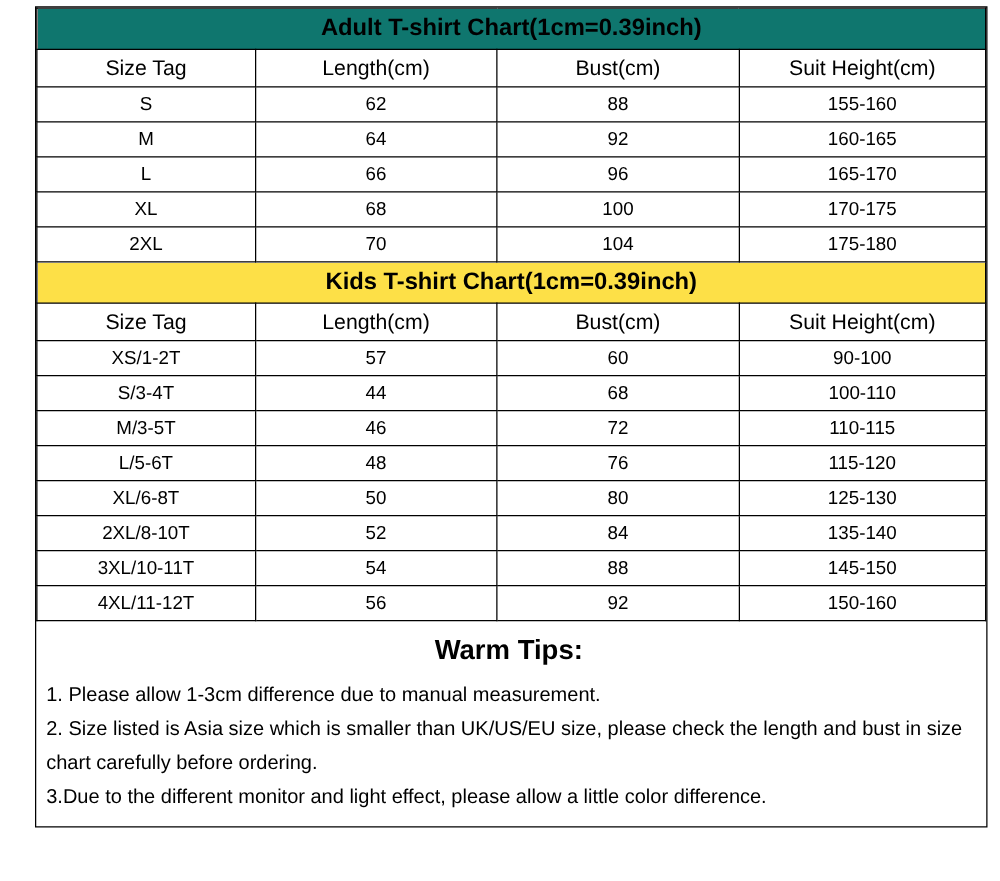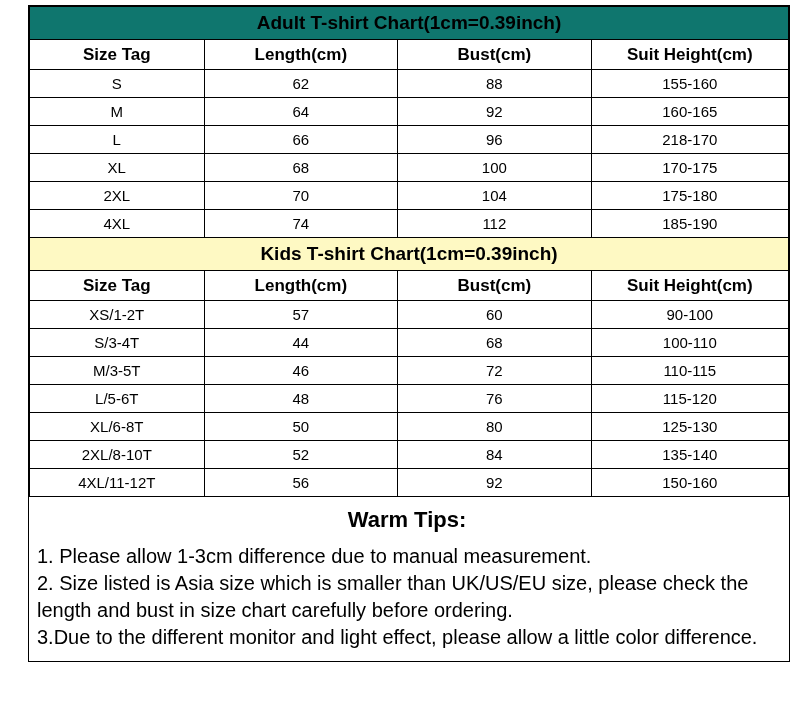--- a/index.html
+++ b/index.html
@@ -35,40 +35,40 @@
     overflow: hidden;
     white-space: nowrap;
   }
   td.band {
     height: 32px;
     font-weight: bold;
     font-size: 19px;
   }
   td.colhead {
     height: 29px;
-    font-weight: bold;
+    font-weight: normal;
     font-size: 17px;
     margin-top: 24px;
   }
   td.cell {
     height: 27px;
     font-size: 15px;
     font-weight: normal;
   }
   .tips {
     padding: 8px 12px 10px 8px;
   }
   .tips-title {
     font-weight: bold;
     font-size: 22px;
     margin: 2px 0 10px 0;
     text-align: center;
   }
   .tip-line {
-    font-size: 20px;
+    font-size: 16px;
     line-height: 27px;
   }
 </style>
 </head>
 <body>
 
 <div class="sheet">
   <table class="size-table">
     <colgroup>
       <col style="width:23%">
@@ -95,42 +95,36 @@
         <tr>
           <td class="cell">M</td>
           <td class="cell">64</td>
           <td class="cell">92</td>
           <td class="cell">160-165</td>
         </tr>
         <tr>
           <td class="cell">L</td>
           <td class="cell">66</td>
           <td class="cell">96</td>
-          <td class="cell">218-170</td>
+          <td class="cell">165-170</td>
         </tr>
         <tr>
           <td class="cell">XL</td>
           <td class="cell">68</td>
           <td class="cell">100</td>
           <td class="cell">170-175</td>
         </tr>
         <tr>
           <td class="cell">2XL</td>
           <td class="cell">70</td>
           <td class="cell">104</td>
           <td class="cell">175-180</td>
         </tr>
         <tr>
-          <td class="cell">4XL</td>
-          <td class="cell">74</td>
-          <td class="cell">112</td>
-          <td class="cell">185-190</td>
-        </tr>
-        <tr>
-          <td colspan="4" class="band" style="background: #fef9c3;">Kids T-shirt Chart(1cm=0.39inch)</td>
+          <td colspan="4" class="band" style="background: #fde047;">Kids T-shirt Chart(1cm=0.39inch)</td>
         </tr>
         <tr>
           <td class="colhead">Size Tag</td>
           <td class="colhead">Length(cm)</td>
           <td class="colhead">Bust(cm)</td>
           <td class="colhead">Suit Height(cm)</td>
         </tr>
         <tr>
           <td class="cell">XS/1-2T</td>
           <td class="cell">57</td>
@@ -161,20 +155,26 @@
           <td class="cell">80</td>
           <td class="cell">125-130</td>
         </tr>
         <tr>
           <td class="cell">2XL/8-10T</td>
           <td class="cell">52</td>
           <td class="cell">84</td>
           <td class="cell">135-140</td>
         </tr>
         <tr>
+          <td class="cell">3XL/10-11T</td>
+          <td class="cell">54</td>
+          <td class="cell">88</td>
+          <td class="cell">145-150</td>
+        </tr>
+        <tr>
           <td class="cell">4XL/11-12T</td>
           <td class="cell">56</td>
           <td class="cell">92</td>
           <td class="cell">150-160</td>
         </tr>
       </tbody>
   </table>
   <div class="tips">
     <div class="tips-title">Warm Tips:</div>
     <div id="tips-list">

